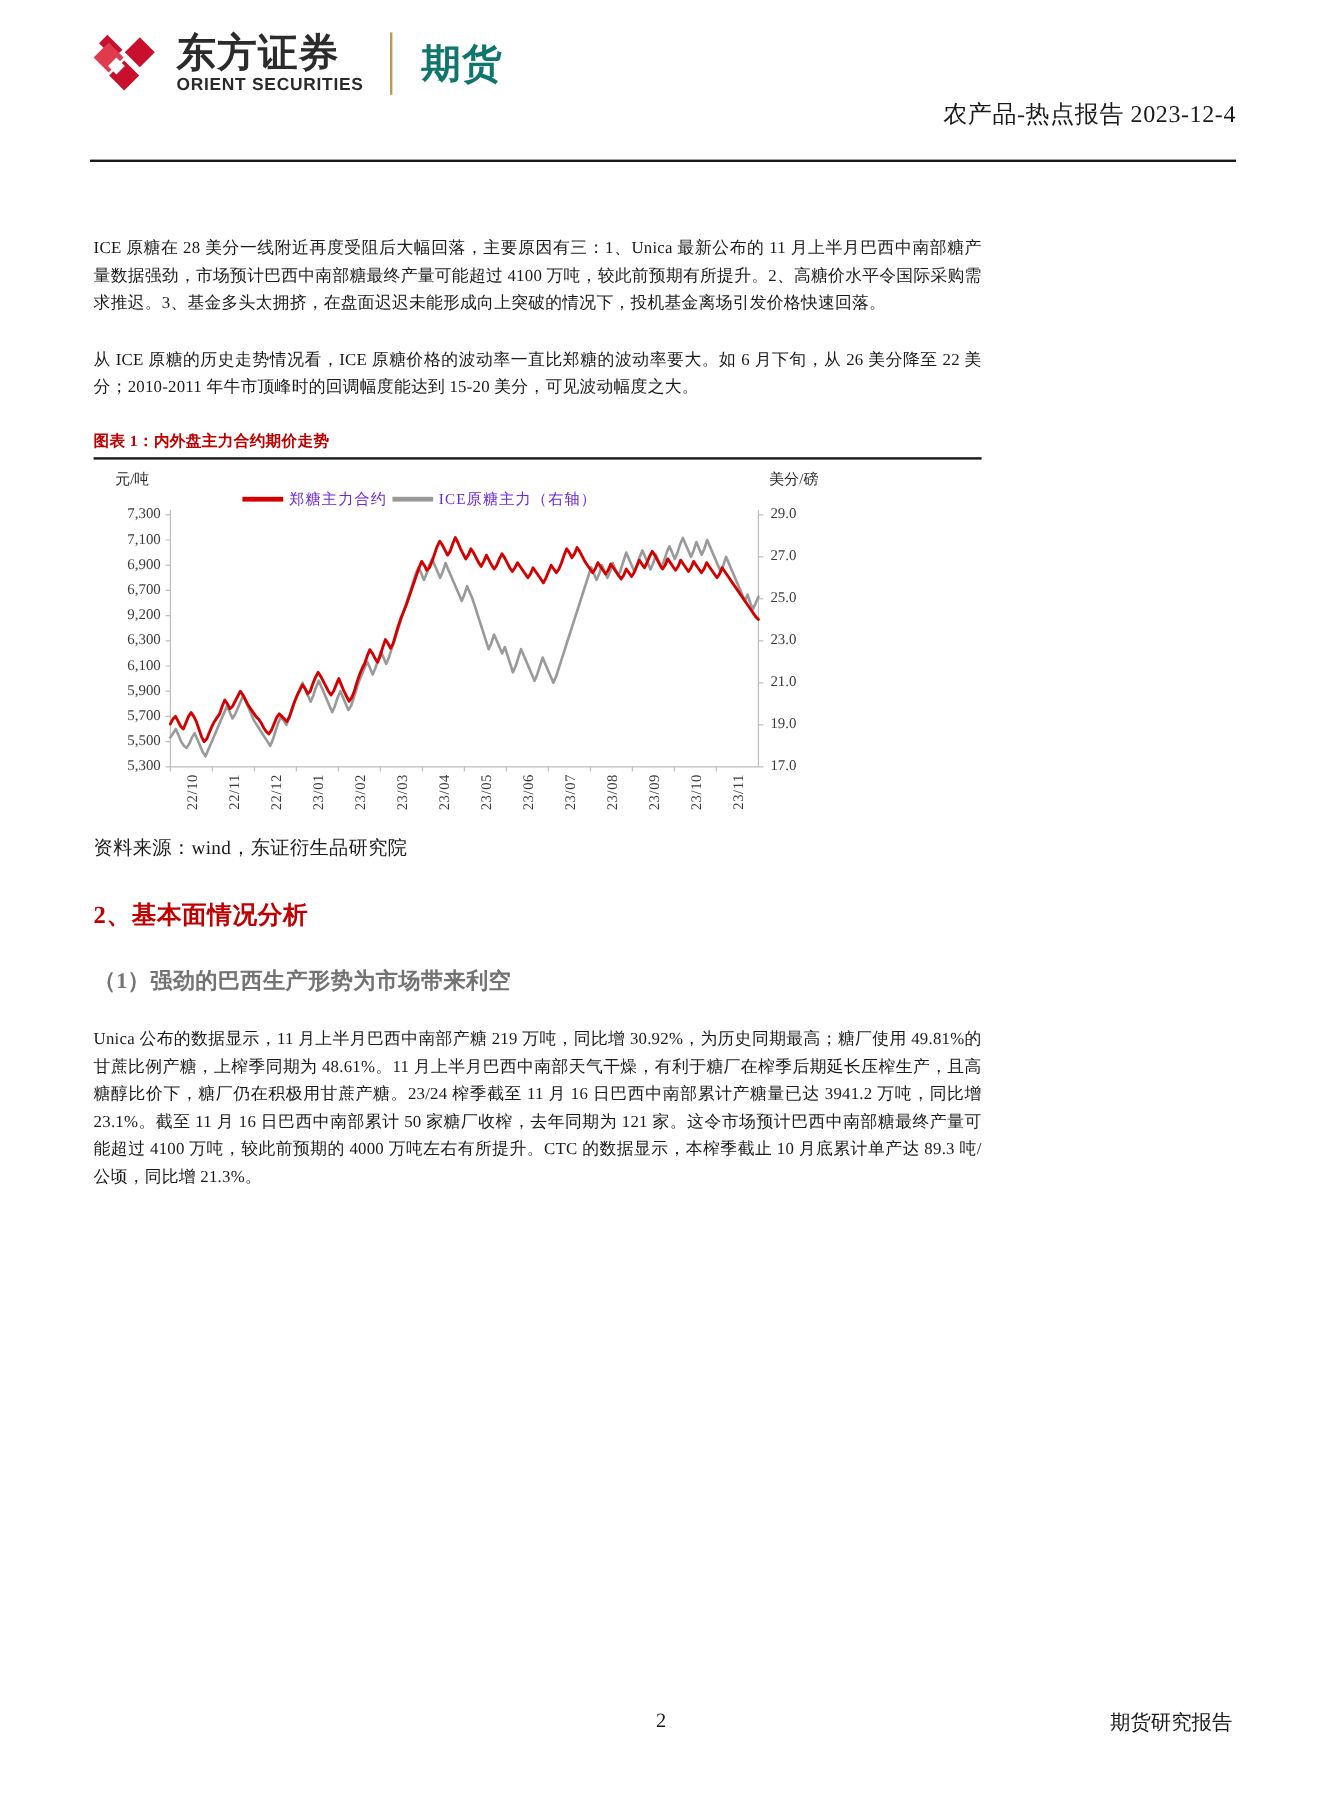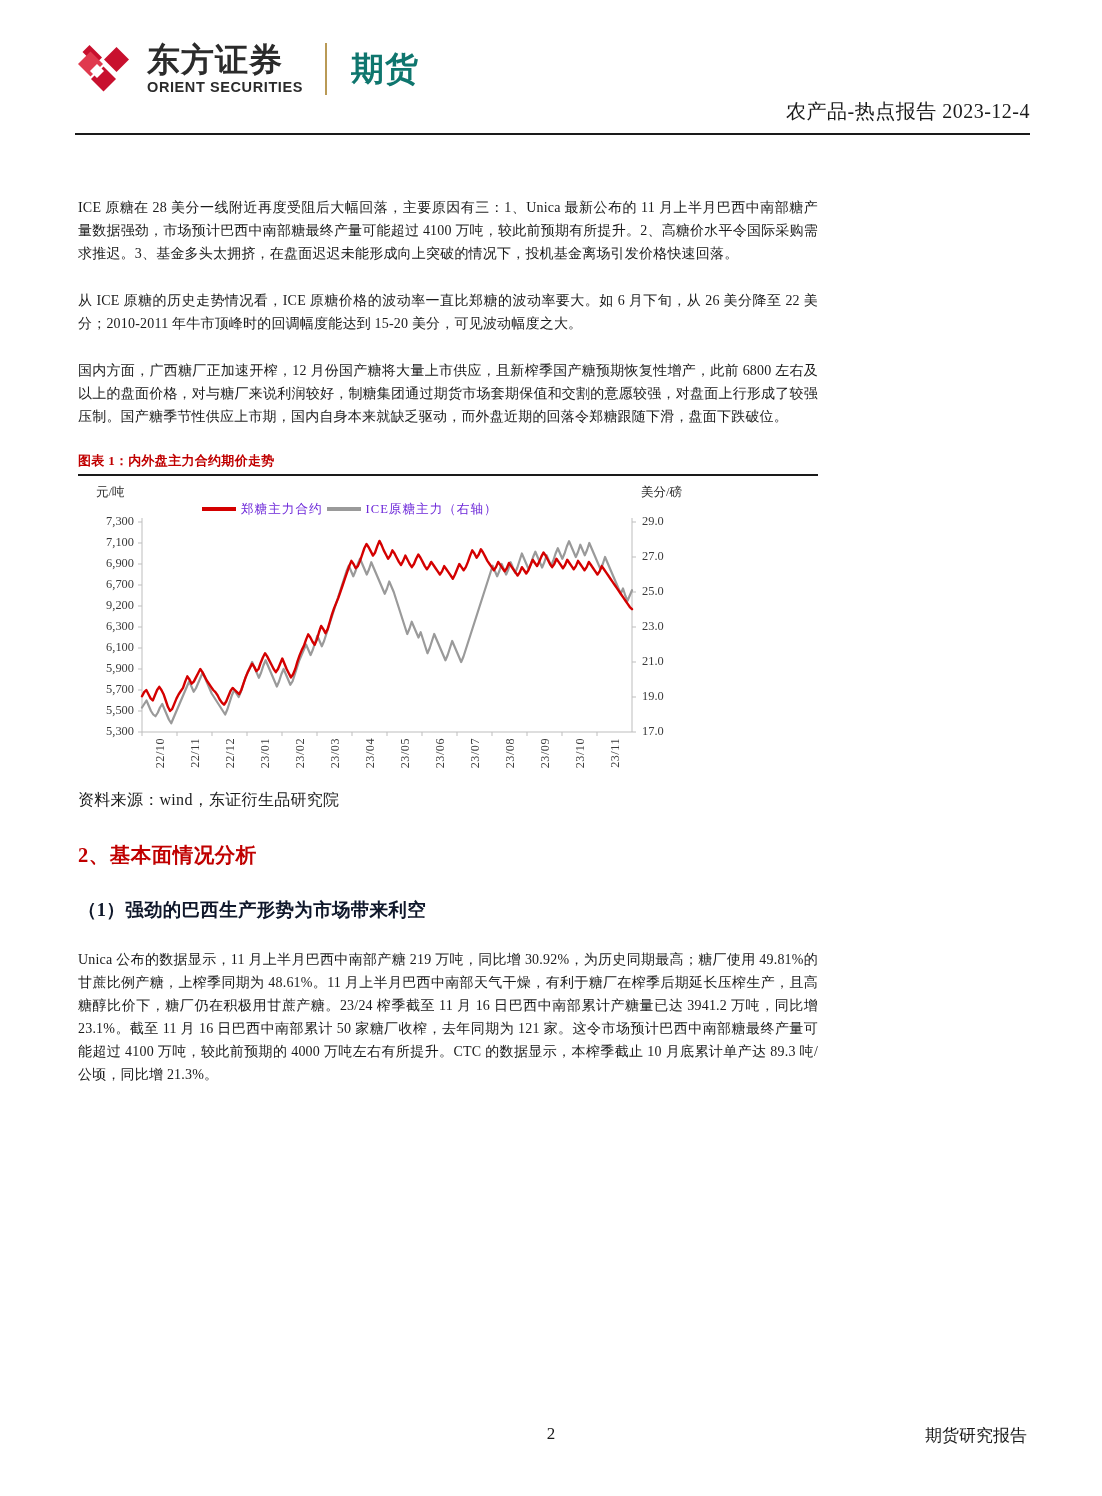--- a/index.html
+++ b/index.html
@@ -8,21 +8,21 @@
     background:#ffffff;
     font-family:"Liberation Serif","DejaVu Serif",serif;
     color:#1a1a1a;
     position:relative;
     overflow:hidden;
   }
   .page{position:relative;width:1102px;height:1496px;}
 
   
   .header{
-    position:absolute; left:75px; top:40px; width:955px; height:95px;
+    position:absolute; left:75px; top:24px; width:955px; height:95px;
   }
   .logo-wrap{position:absolute; left:0; top:0; display:flex; align-items:center;}
   .logo-mark{width:58px;height:58px;position:relative;margin-right:14px;}
   .brand-cn{
     font-family:"Liberation Sans","DejaVu Sans",sans-serif;
     font-weight:bold; font-size:33px; letter-spacing:1px; color:#2b2b2b;
     line-height:34px;
   }
   .brand-en{
     font-family:"Liberation Sans","DejaVu Sans",sans-serif;
@@ -47,21 +47,21 @@
 
   
   .content{position:absolute; left:78px; top:196px; width:740px;}
 
   h2.sec-head{
     font-family:"Liberation Serif","DejaVu Serif",serif;
     color:#c00000; font-size:20.5px; font-weight:bold;
     margin:0 0 28px 0; letter-spacing:0.5px;
   }
   h3.sub-head{
-    font-size:18.5px;font-weight:bold;color:#0f172a;
+    font-size:18.5px;font-weight:bold;color:#737373;
     margin:0 0 26px 0; letter-spacing:0.3px;
   }
   p.body{
     font-size:14px; line-height:23px; margin:0 0 24px 0;
     text-align:justify; text-justify:inter-ideograph;
     letter-spacing:0.2px;
   }
 
   
   .fig-title{
@@ -130,21 +130,20 @@
     </div>
     <div class="header-right">农产品-热点报告 2023-12-4</div>
   </div>
   <div class="header-rule"></div>
 
   <div class="content">
 
 
     <p class="body">ICE 原糖在 28 美分一线附近再度受阻后大幅回落，主要原因有三：1、Unica 最新公布的 11 月上半月巴西中南部糖产量数据强劲，市场预计巴西中南部糖最终产量可能超过 4100 万吨，较此前预期有所提升。2、高糖价水平令国际采购需求推迟。3、基金多头太拥挤，在盘面迟迟未能形成向上突破的情况下，投机基金离场引发价格快速回落。</p>
     <p class="body">从 ICE 原糖的历史走势情况看，ICE 原糖价格的波动率一直比郑糖的波动率要大。如 6 月下旬，从 26 美分降至 22 美分；2010-2011 年牛市顶峰时的回调幅度能达到 15-20 美分，可见波动幅度之大。</p>
-    <p class="body">国内方面，广西糖厂正加速开榨，12 月份国产糖将大量上市供应，且新榨季国产糖预期恢复性增产，此前 6800 左右及以上的盘面价格，对与糖厂来说利润较好，制糖集团通过期货市场套期保值和交割的意愿较强，对盘面上行形成了较强压制。国产糖季节性供应上市期，国内自身本来就缺乏驱动，而外盘近期的回落令郑糖跟随下滑，盘面下跌破位。</p>
 
     <div>
       <div class="fig-title">图表 1：内外盘主力合约期价走势</div>
       <div class="fig-rule"></div>
 
       <div class="chart-box">
         <div class="axis-unit" style="left:12px;top:0;">元/吨</div>
         <div class="axis-unit" style="right:2px;top:0;">美分/磅</div>
 
         <div class="legend">

